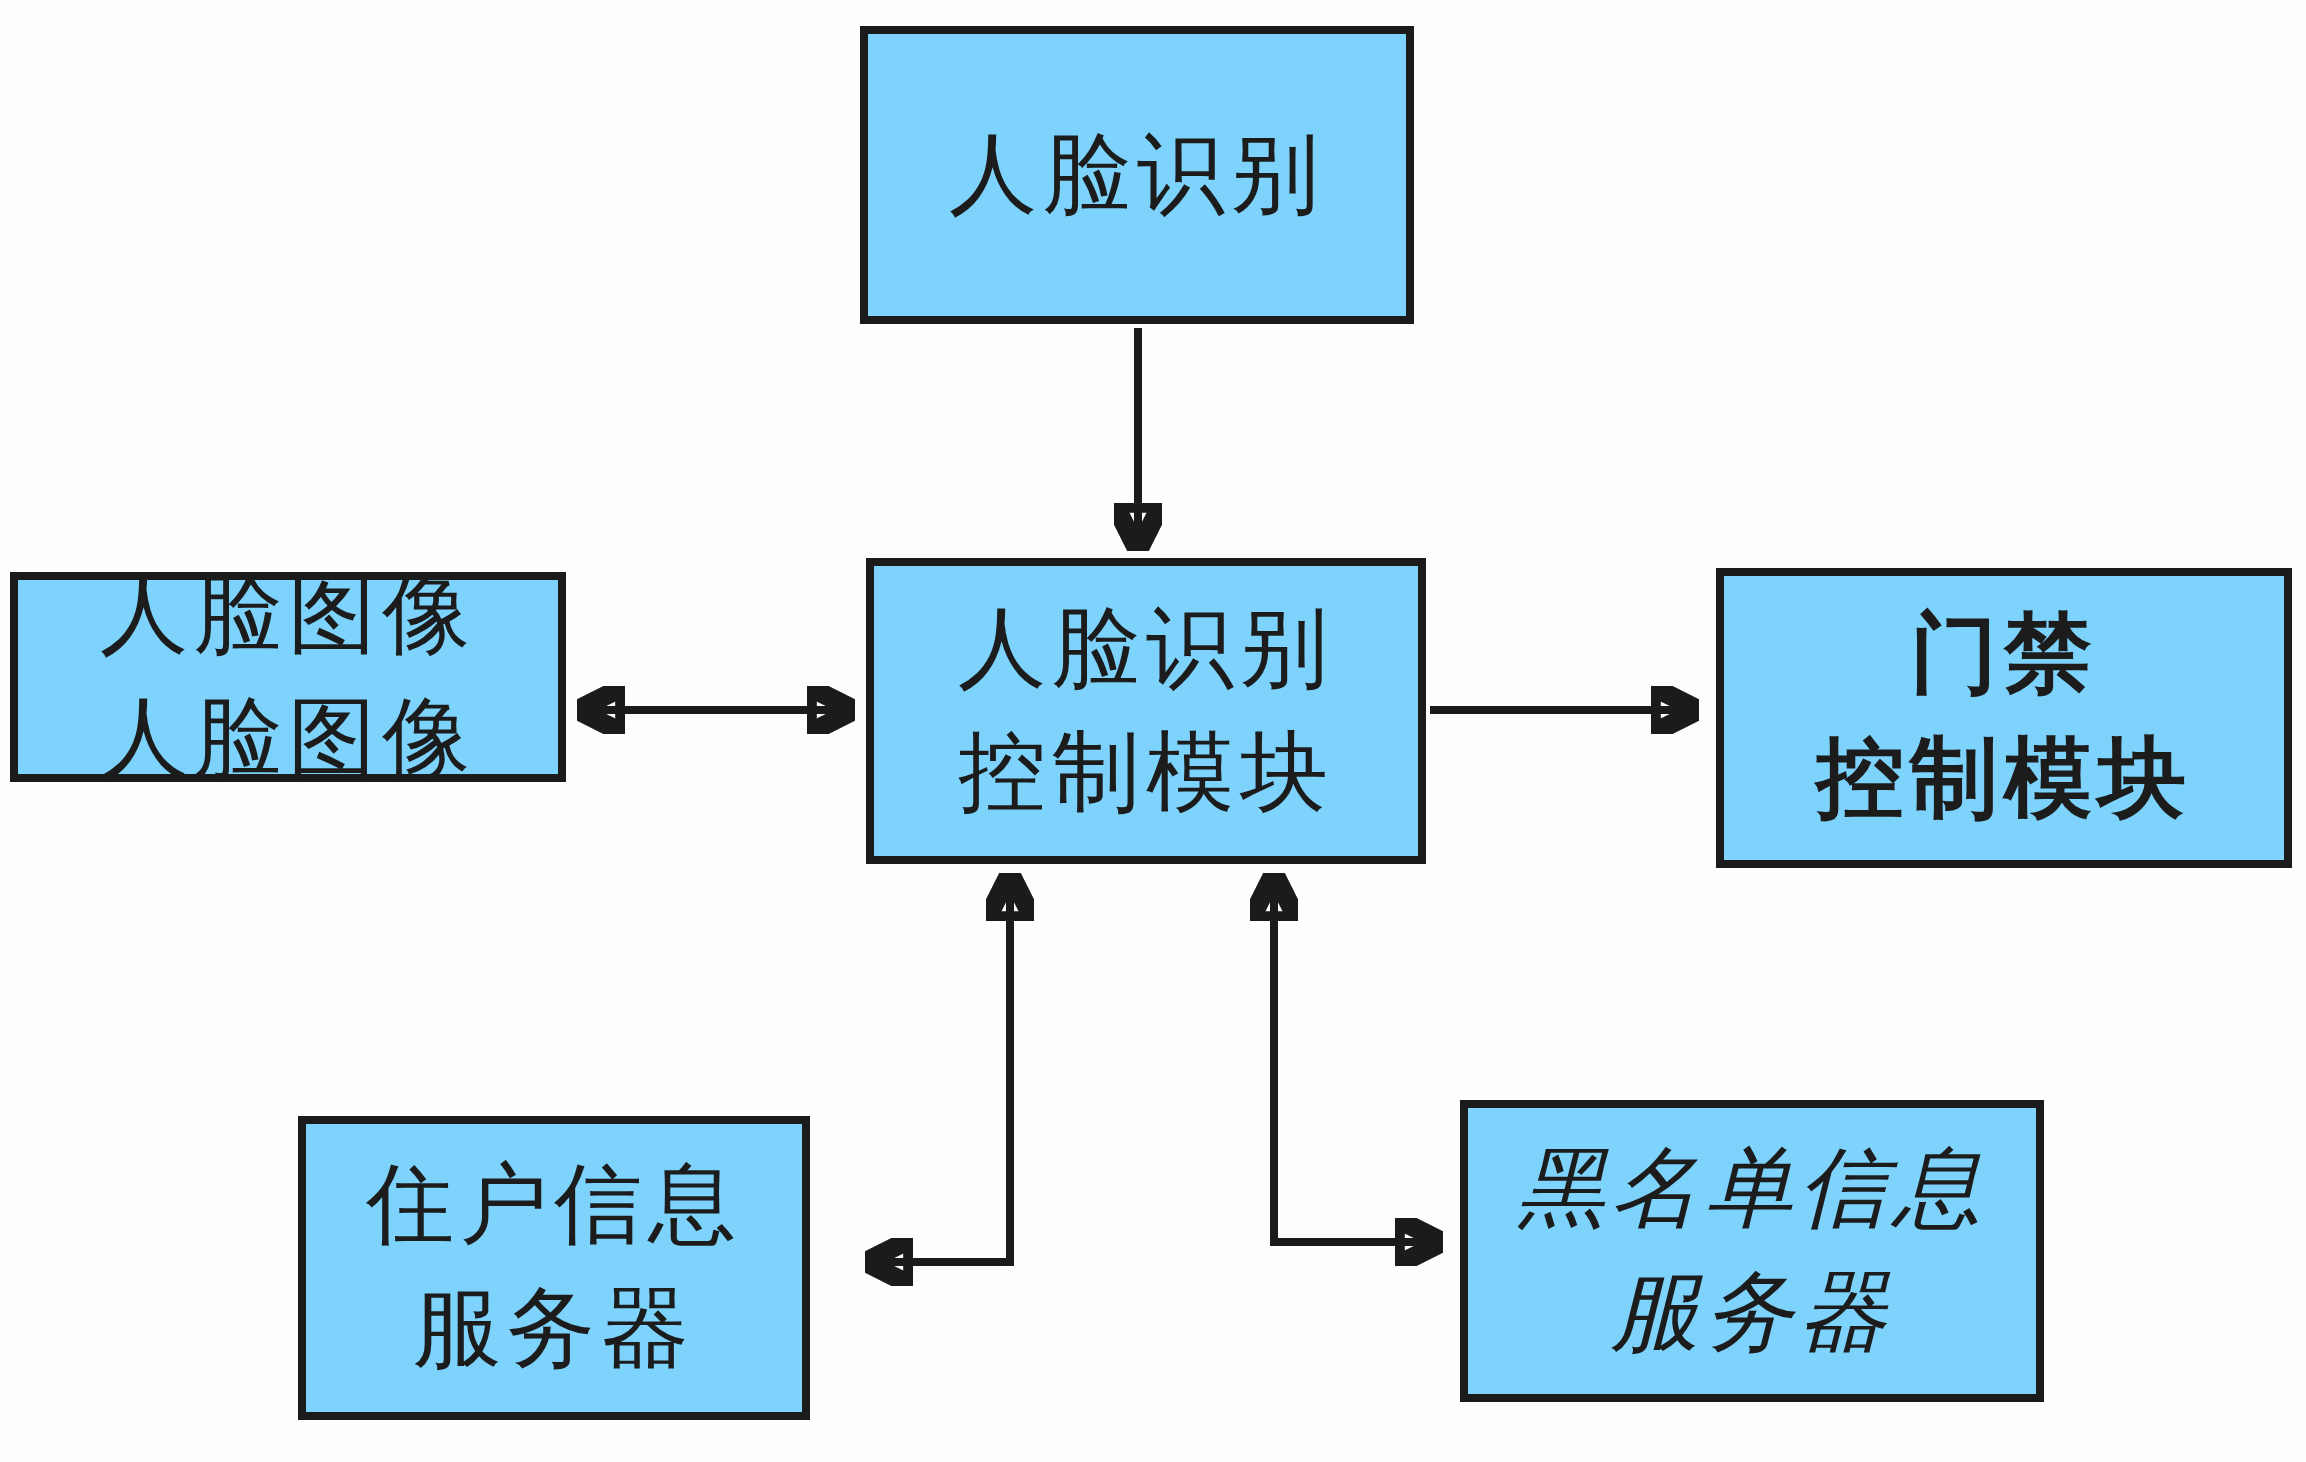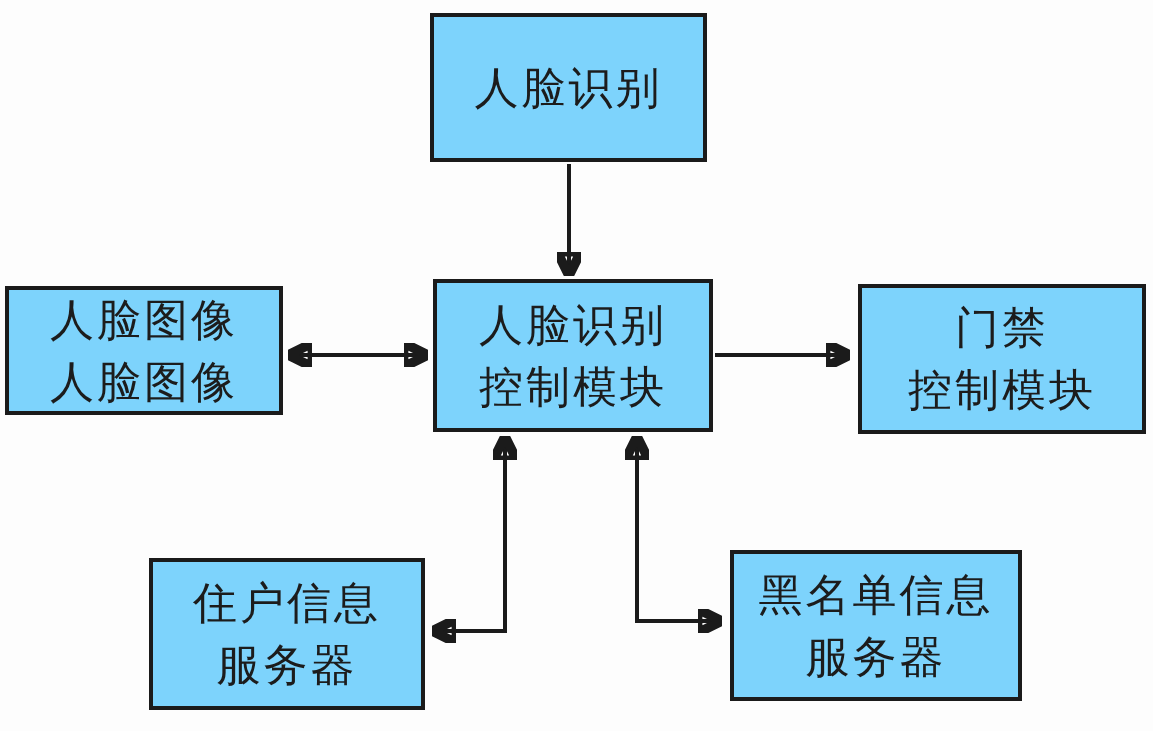--- a/index.html
+++ b/index.html
@@ -41,25 +41,25 @@
     font-size: 44px;
     line-height: 62px;
     letter-spacing: 3px;
     color: #1c1c1c;
   }
   .node span {
     display: block;
     white-space: nowrap;
   }
   .node-trigger   { left: 430px; top: 13px;  width: 277px; height: 149px; }
-  .node-storage   { left: 5px;   top: 286px; width: 278px; height: 129px; }
+  .node-storage   { left: 5px;   top: 286px; width: 278px; height: 105px; }
   .node-control   { left: 433px; top: 279px; width: 280px; height: 153px; }
-  .node-access    { left: 858px; top: 284px; width: 288px; height: 150px; }
-  .node-resident  { left: 149px; top: 558px; width: 276px; height: 152px; }
-  .node-blacklist { left: 730px; top: 550px; width: 292px; height: 151px; }
+  .node-access    { left: 858px; top: 284px; width: 288px; height: 150px; font-weight: bold; }
+  .node-resident  { left: 149px; top: 558px; width: 256px; height: 152px; }
+  .node-blacklist { left: 730px; top: 550px; width: 292px; height: 151px; font-style: italic; }
 </style>
 </head>
 <body>
 
 <div class="canvas">
 
   <svg class="wires" viewBox="0 0 1153 731">
     <defs>
       <marker id="ah" viewBox="0 0 10 10" refX="8.5" refY="5" markerWidth="6" markerHeight="6" orient="auto-start-reverse">
         <path d="M0,0 L10,5 L0,10 z" fill="#1b1b1b" stroke="none"></path>

